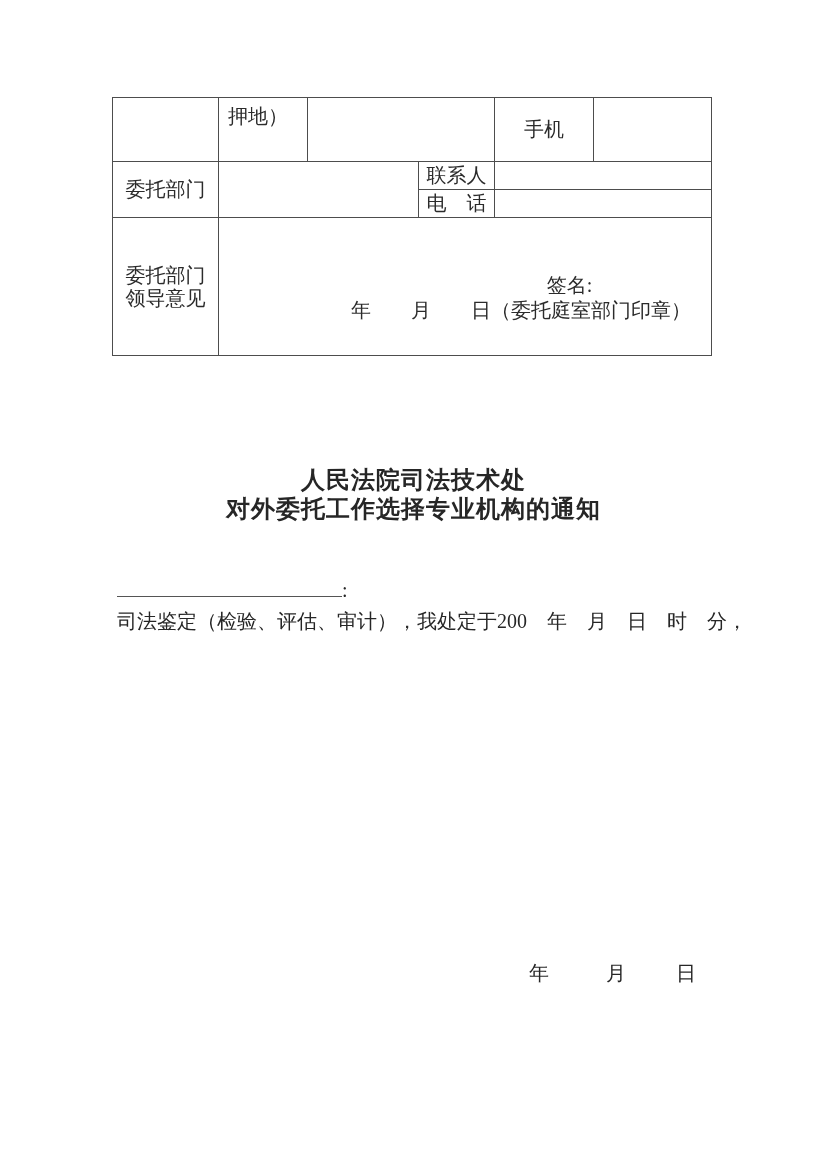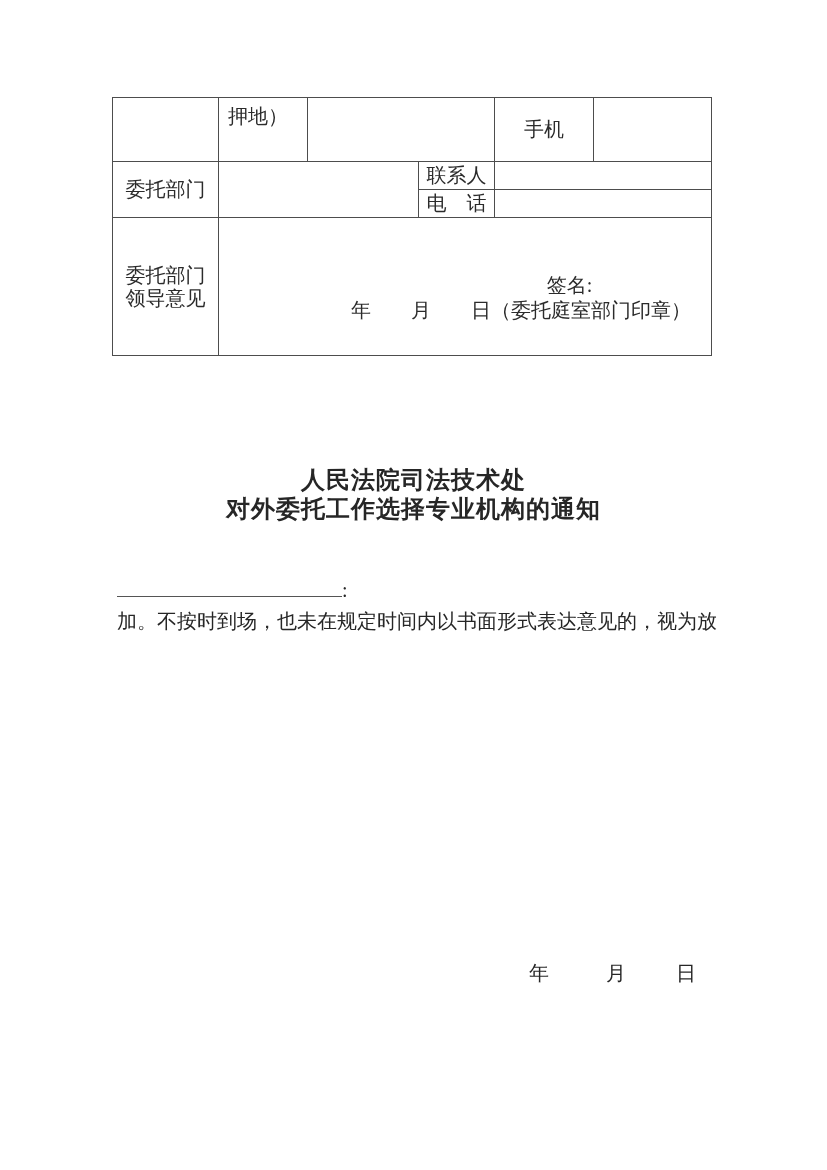--- a/index.html
+++ b/index.html
@@ -111,20 +111,20 @@
 
   <div class="title">
     <div>人民法院司法技术处</div>
     <div>对外委托工作选择专业机构的通知</div>
   </div>
 
   <div class="body-text">
     <div class="line line-1">
       <span class="bl bl-recipient"></span><span>:</span>
     </div>
-    <div class="line line-5">加。不按时到场，也未在规定时间内以书面形式表达意见的，视为放</div>
+    <div class="line line-3">司法鉴定（检验、评估、审计），我处定于200　年　月　日　时　分，</div>
   </div>
 
   <div class="footer-date">
     <span>年</span><span class="m">月</span><span class="d">日</span>
   </div>
 
 </div>
 
 </body></html>

